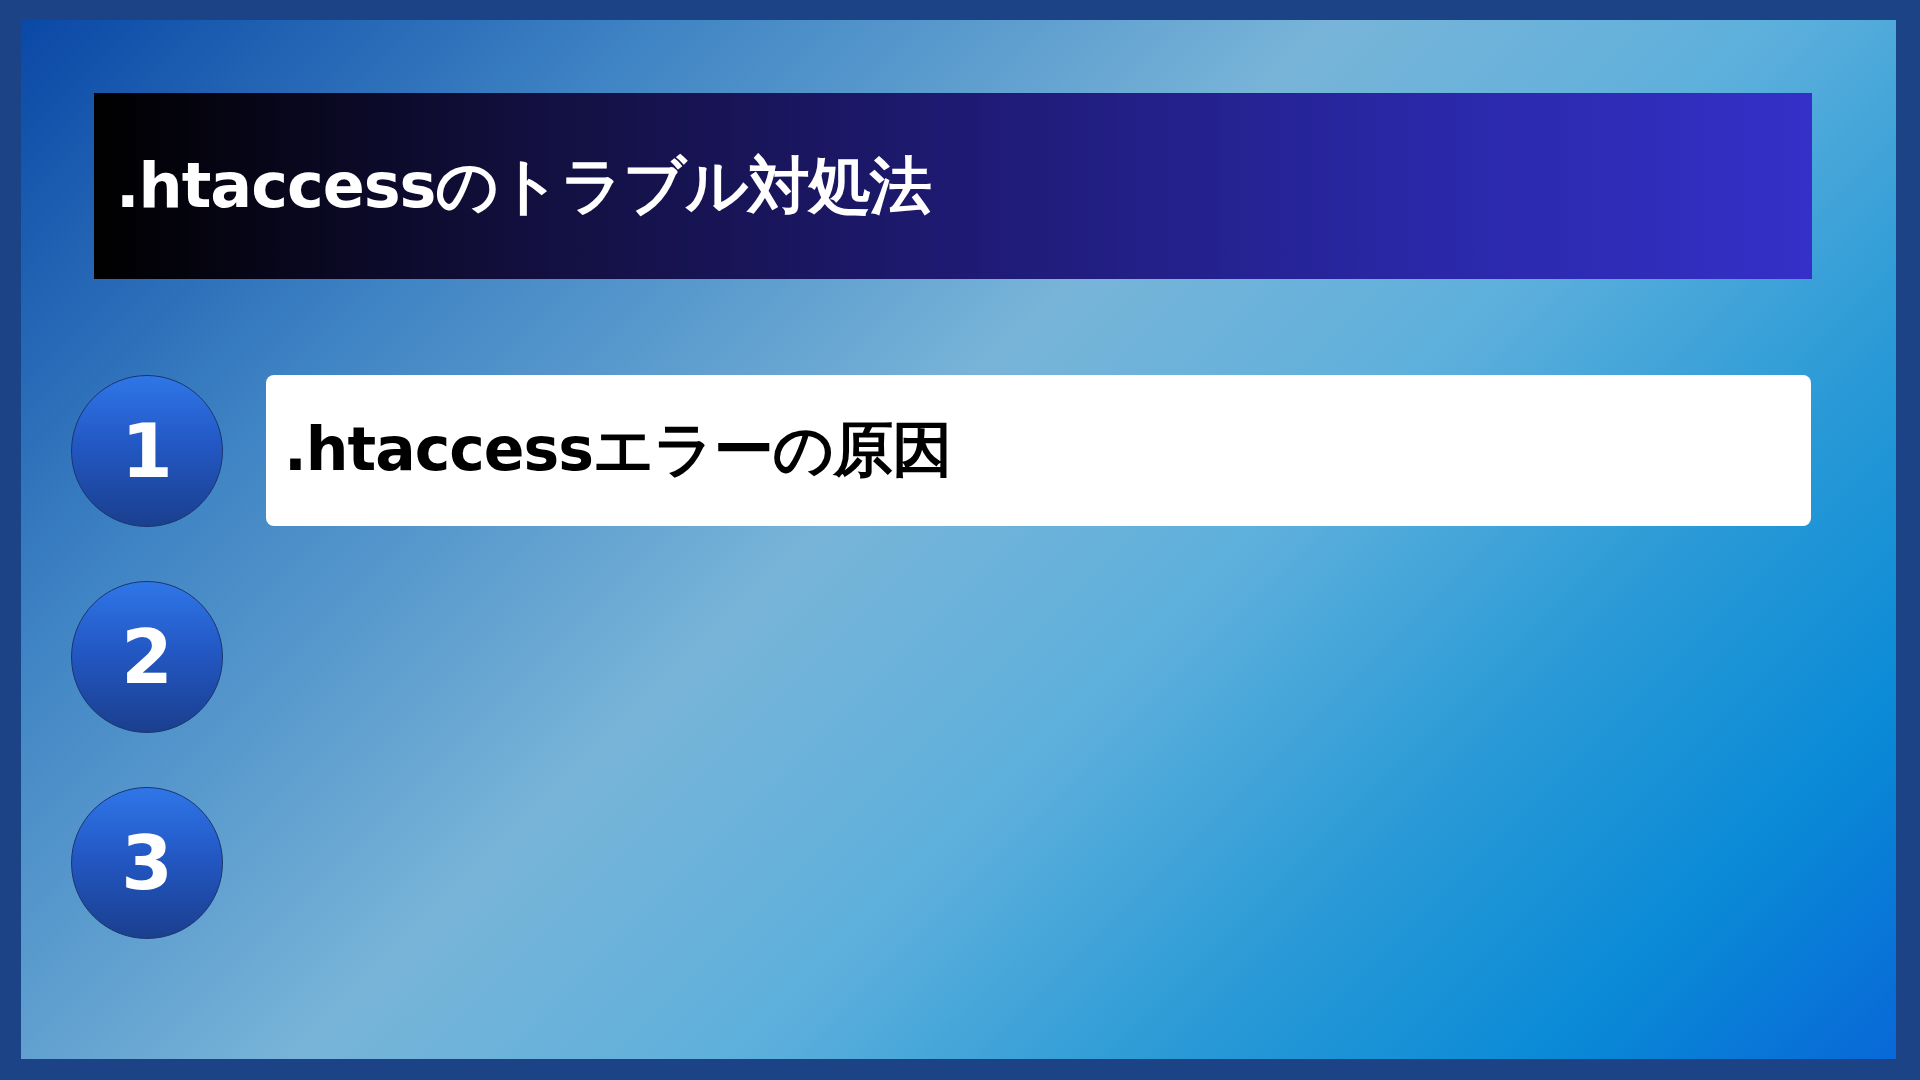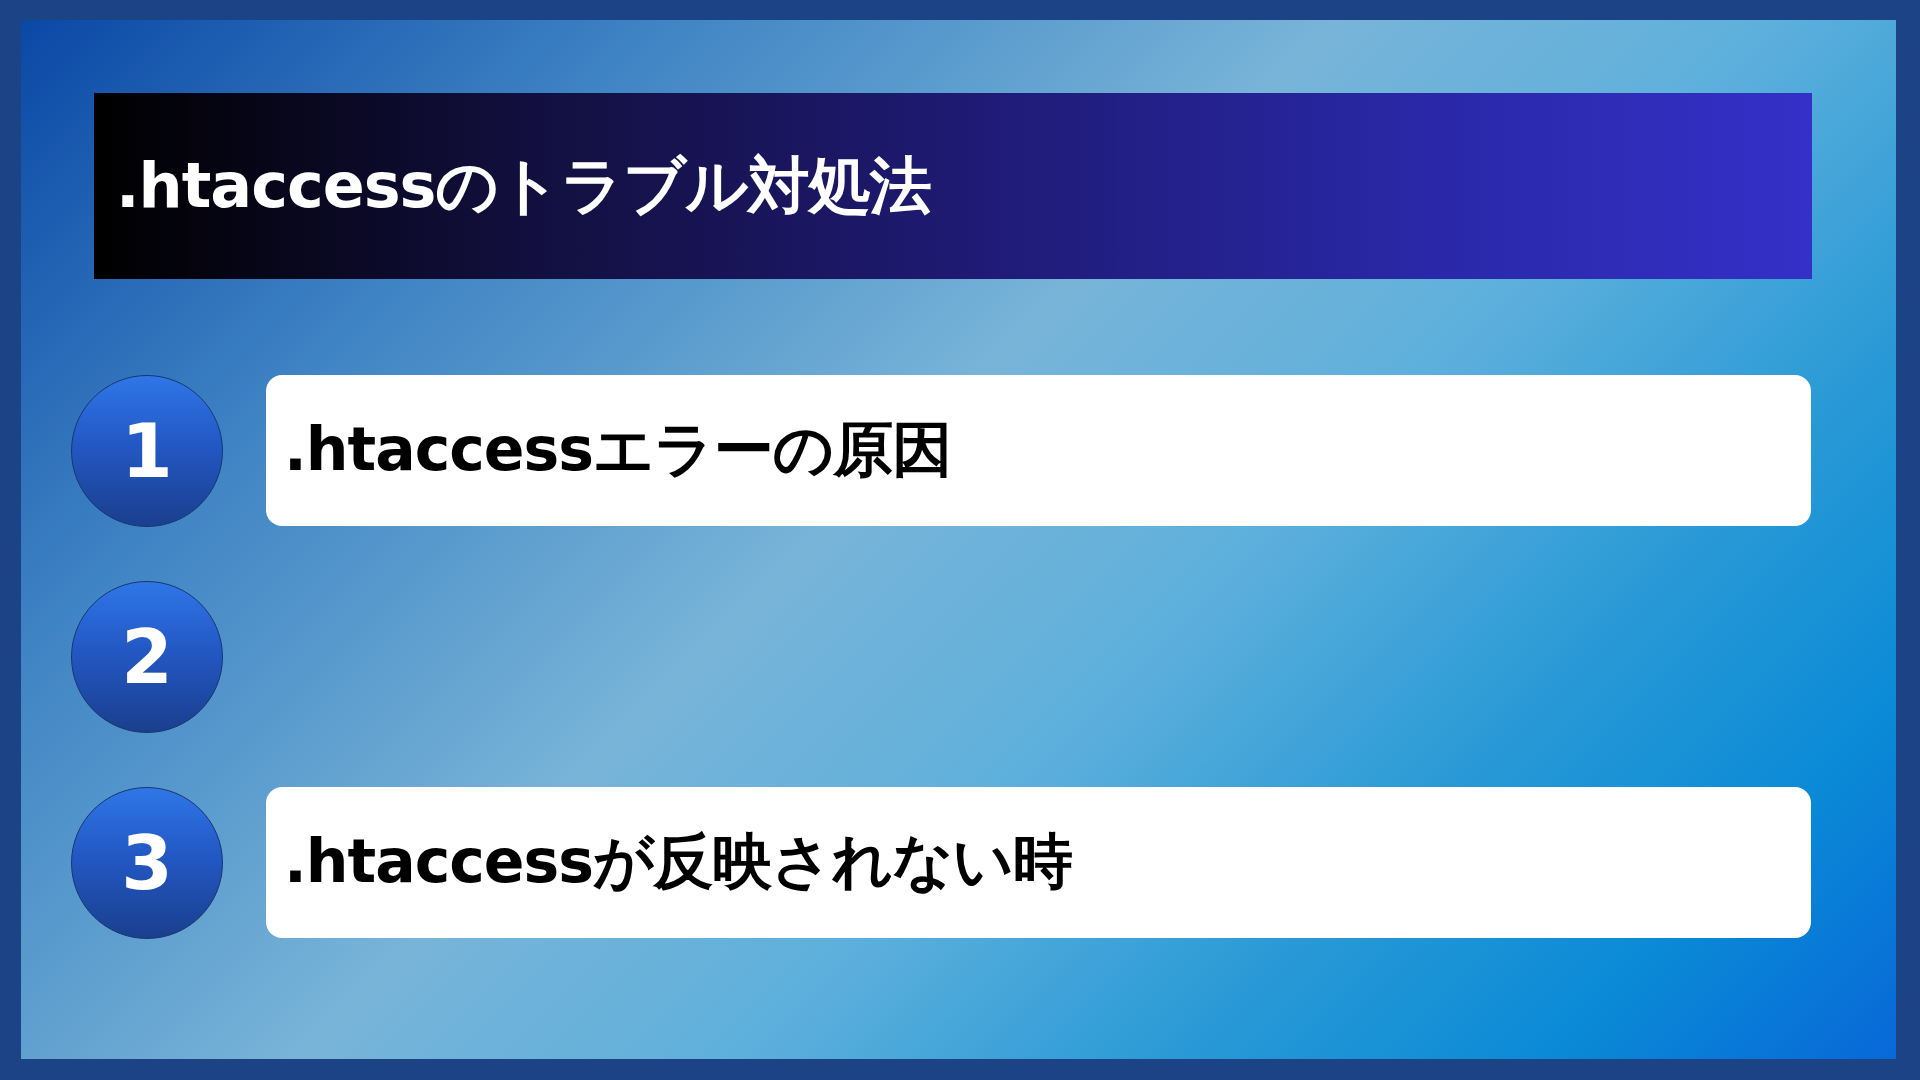--- a/index.html
+++ b/index.html
@@ -30,21 +30,21 @@
       background: linear-gradient(180deg, #2f76e8 0%, #2358c4 45%, #1a3f8e 100%);
       border: 1px solid #1a3570;
       display: flex; align-items: center; justify-content: center;
     }
     .num-text {
       color: #ffffff; font-weight: bold; font-size: 74px; line-height: 1;
       font-family: "DejaVu Sans", sans-serif;
     }
     .card {
       position: absolute; left: 266px; top: 0; width: 1545px; height: 151px;
-      background: #ffffff; border-radius: 16px;
+      background: #ffffff; border-radius: 8px;
       display: flex; align-items: center;
     }
     .card-text {
       margin-left: 18px; color: #000000; font-weight: bold; font-size: 60px;
       letter-spacing: -1px; white-space: nowrap;
     }
   </style>
 </head>
 <body>
 
@@ -66,16 +66,13 @@
 <div class="item" style="top:581px;">
   <div class="num-circle">
     <span class="num-text">2</span>
   </div>
 </div>
 
 <div class="item" style="top:787px;">
   <div class="num-circle">
     <span class="num-text">3</span>
   </div>
-  <div class="card">
-    <span class="card-text">.htaccessが反映されない時</span>
-  </div>
 </div>
 
 </body></html>

